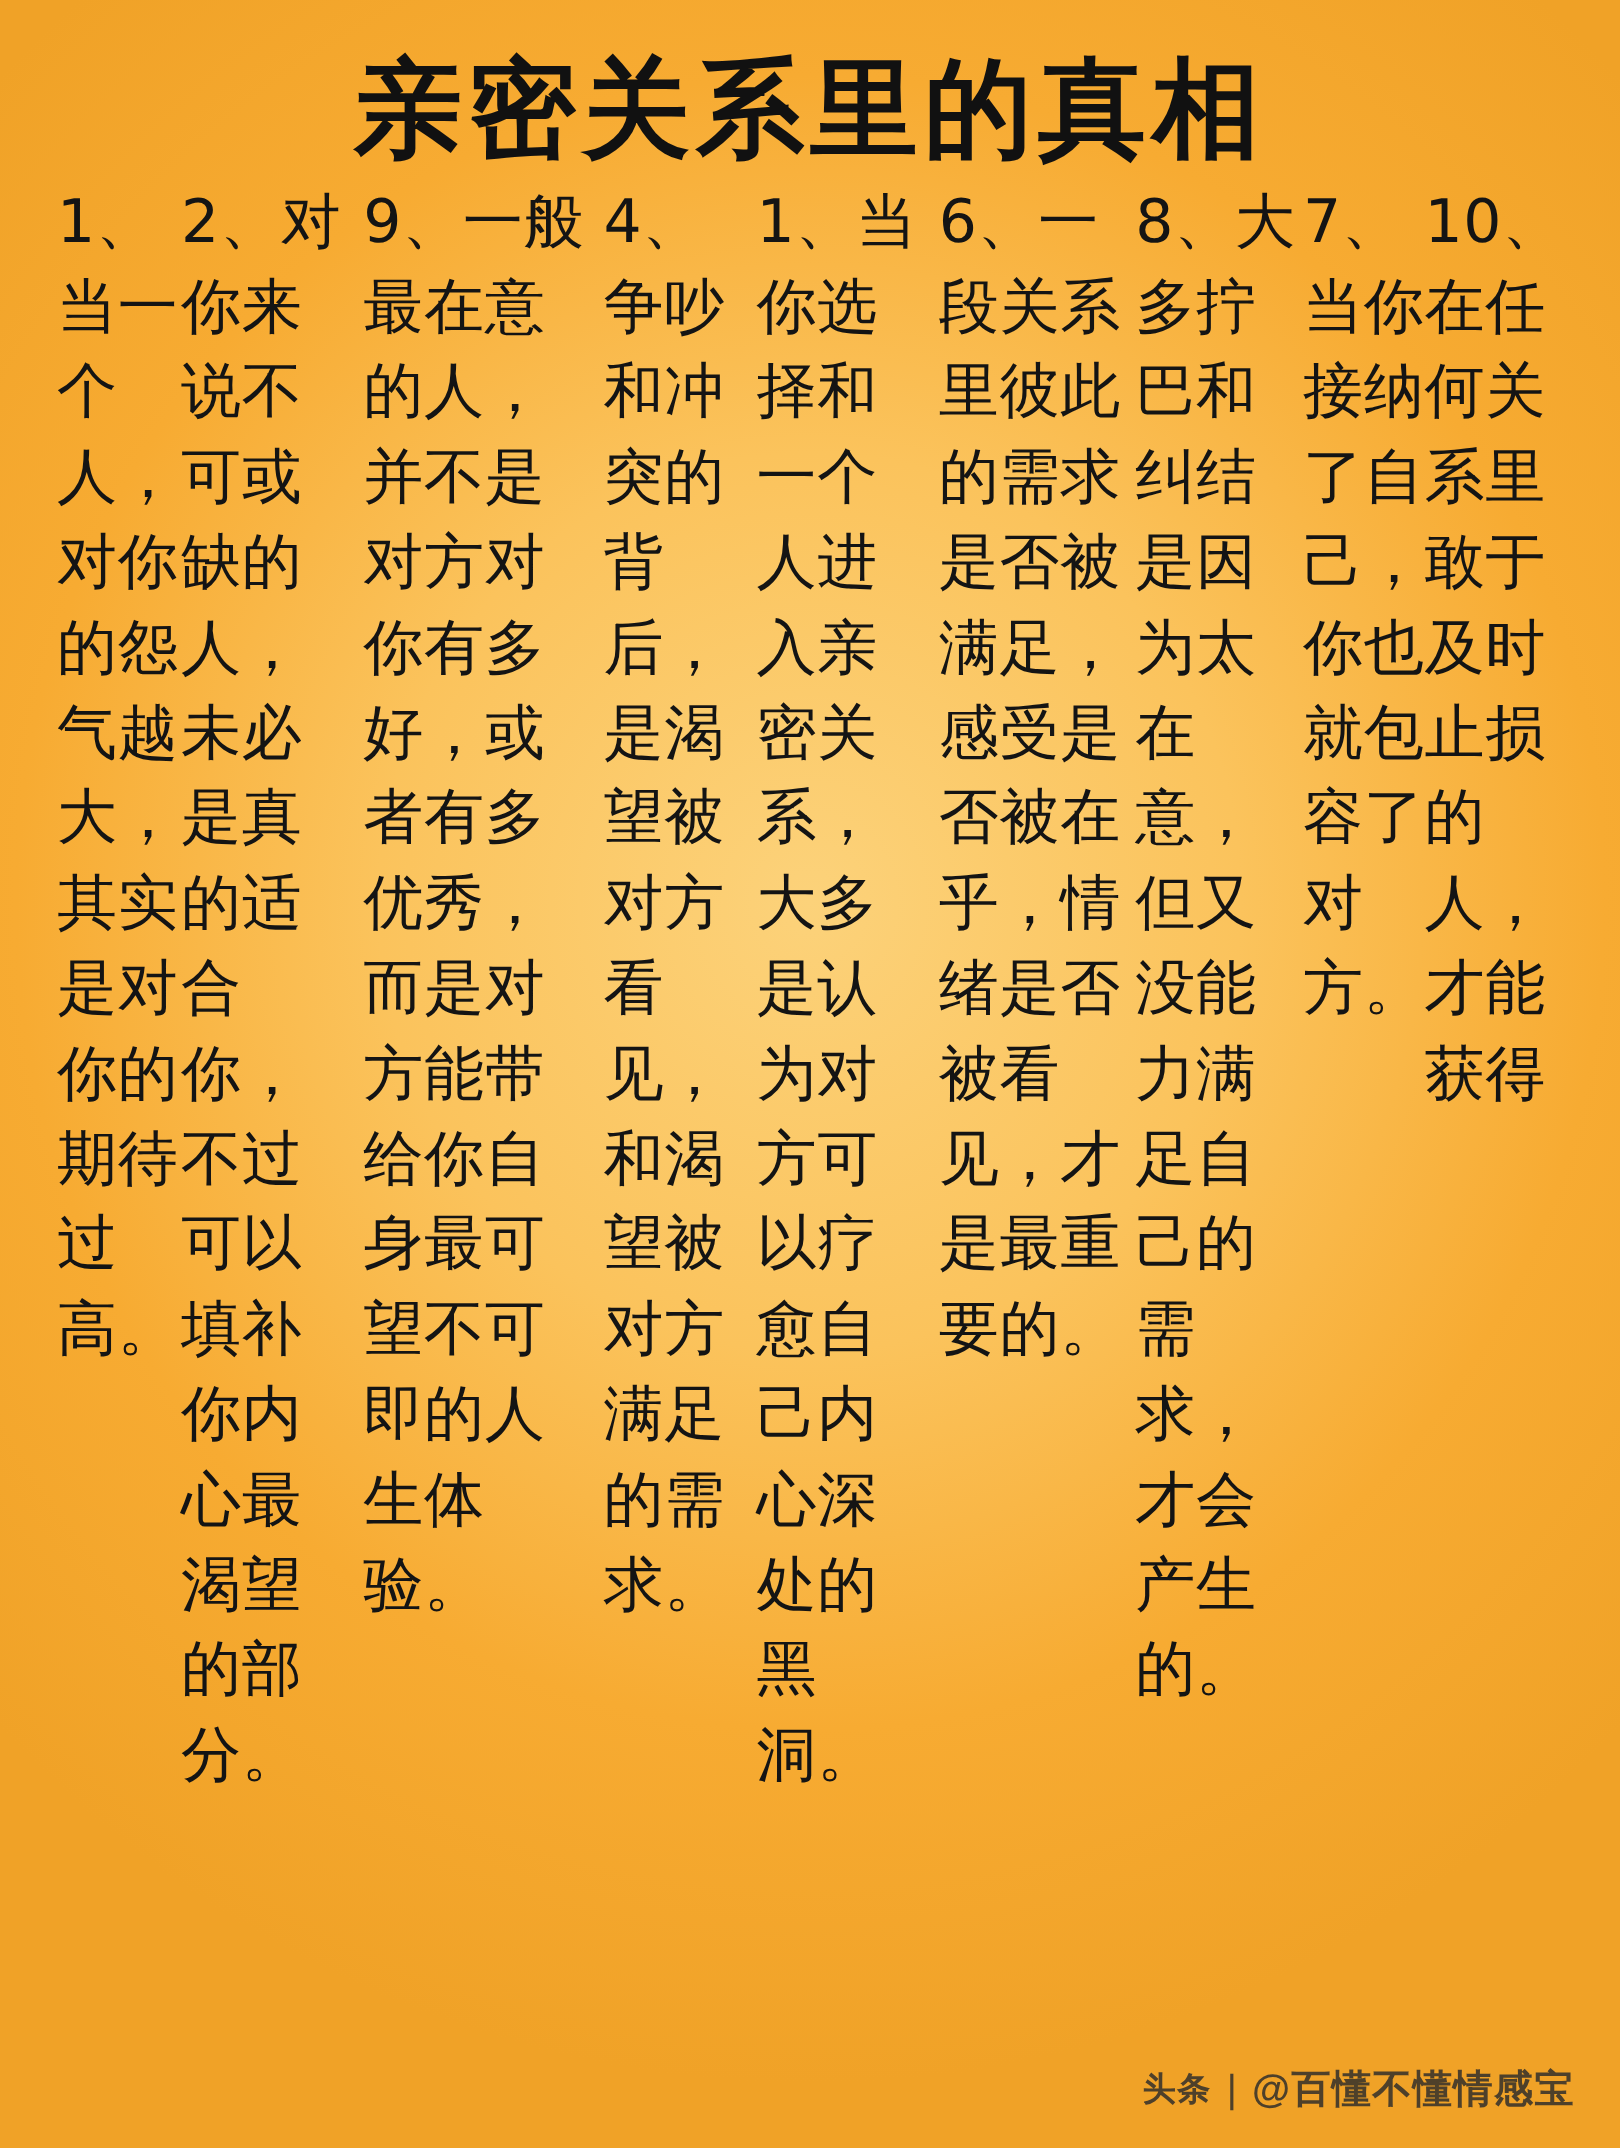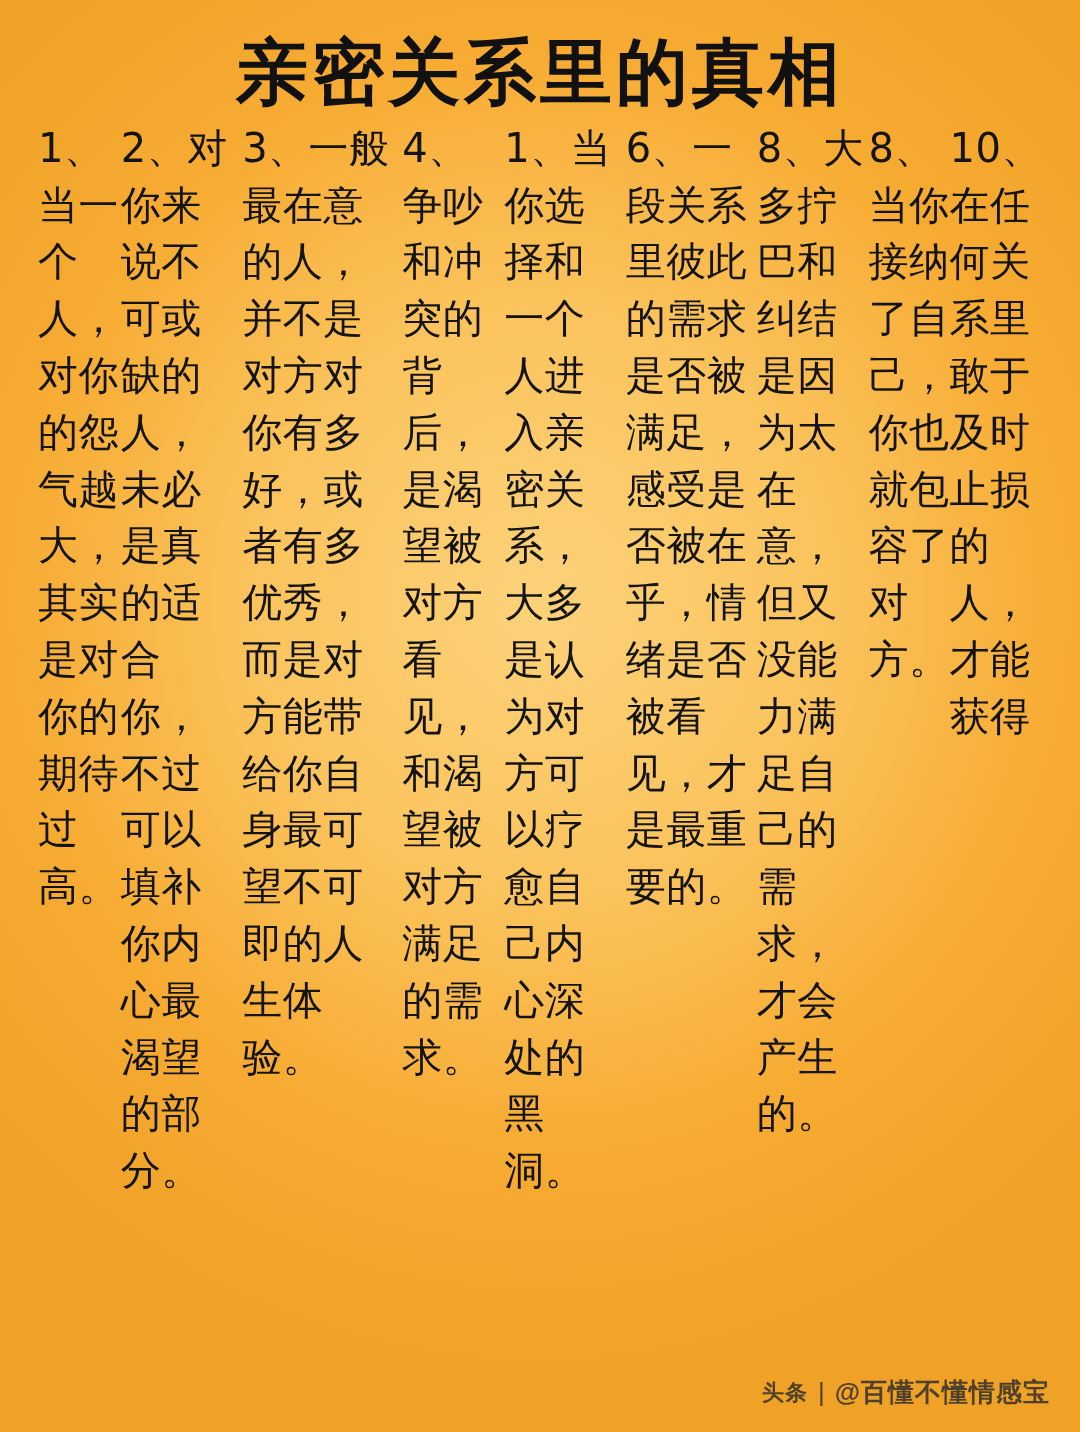--- a/index.html
+++ b/index.html
@@ -79,26 +79,26 @@
 </head>
 <body>
 
 <div class="poster">
 
   <h1 class="title">亲密关系里的真相</h1>
 
   <div class="list">
     <p class="item">1、当一个人，对你的怨气越大，其实是对你的期待过高。</p>
     <p class="item">2、对你来说不可或缺的人，未必是真的适合你，不过可以填补你内心最渴望的部分。</p>
-    <p class="item">3、一般最在意的人，并不是对方对你有多好，或者有多优秀，而是对方能带给你自身最可望不可即的人生体验。</p>
+    <p class="item">9、一般最在意的人，并不是对方对你有多好，或者有多优秀，而是对方能带给你自身最可望不可即的人生体验。</p>
     <p class="item">4、争吵和冲突的背后，是渴望被对方看见，和渴望被对方满足的需求。</p>
     <p class="item">1、当你选择和一个人进入亲密关系，大多是认为对方可以疗愈自己内心深处的黑洞。</p>
     <p class="item">6、一段关系里彼此的需求是否被满足，感受是否被在乎，情绪是否被看见，才是最重要的。</p>
     <p class="item">8、大多拧巴和纠结是因为太在意，但又没能力满足自己的需求，才会产生的。</p>
-    <p class="item">8、当你接纳了自己，你也就包容了对方。</p>
+    <p class="item">7、当你接纳了自己，你也就包容了对方。</p>
     <p class="item">10、在任何关系里敢于及时止损的人，才能获得</p>
   </div>
 
   <div class="watermark">
     <span class="wm-logo">头条</span>
     <span class="wm-sep">|</span>
     <span class="wm-user">@百懂不懂情感宝</span>
   </div>
 
 </div>

